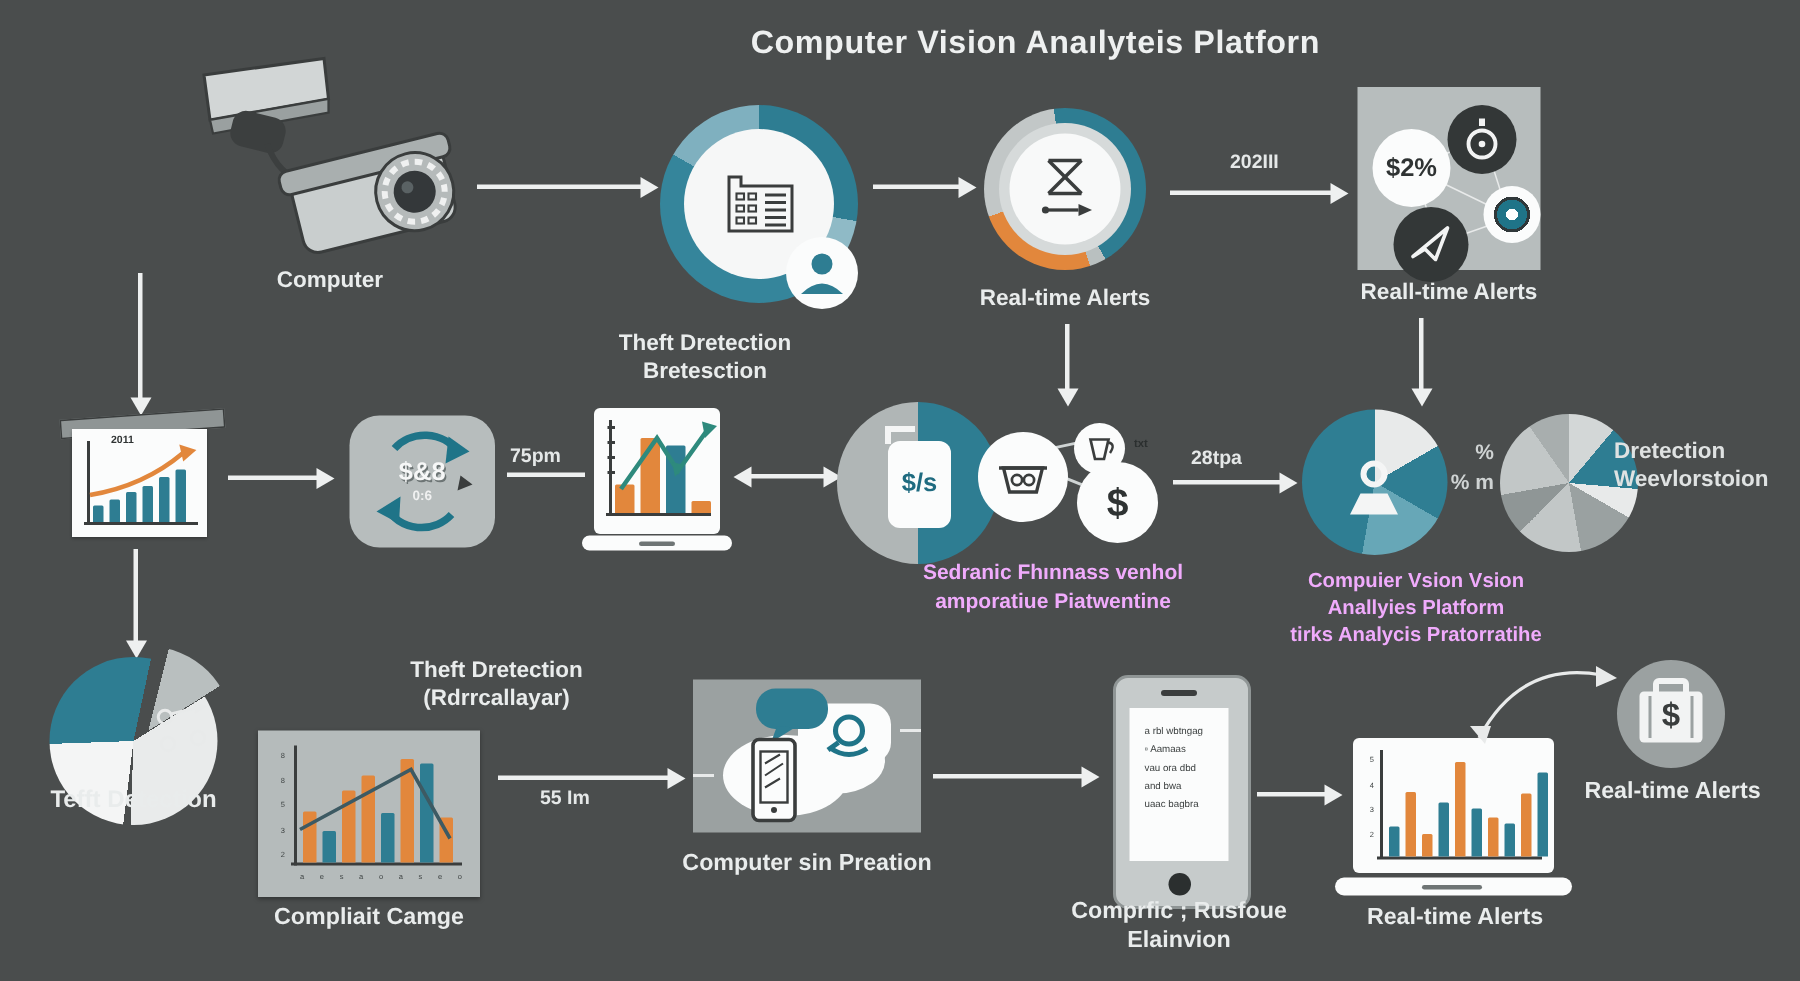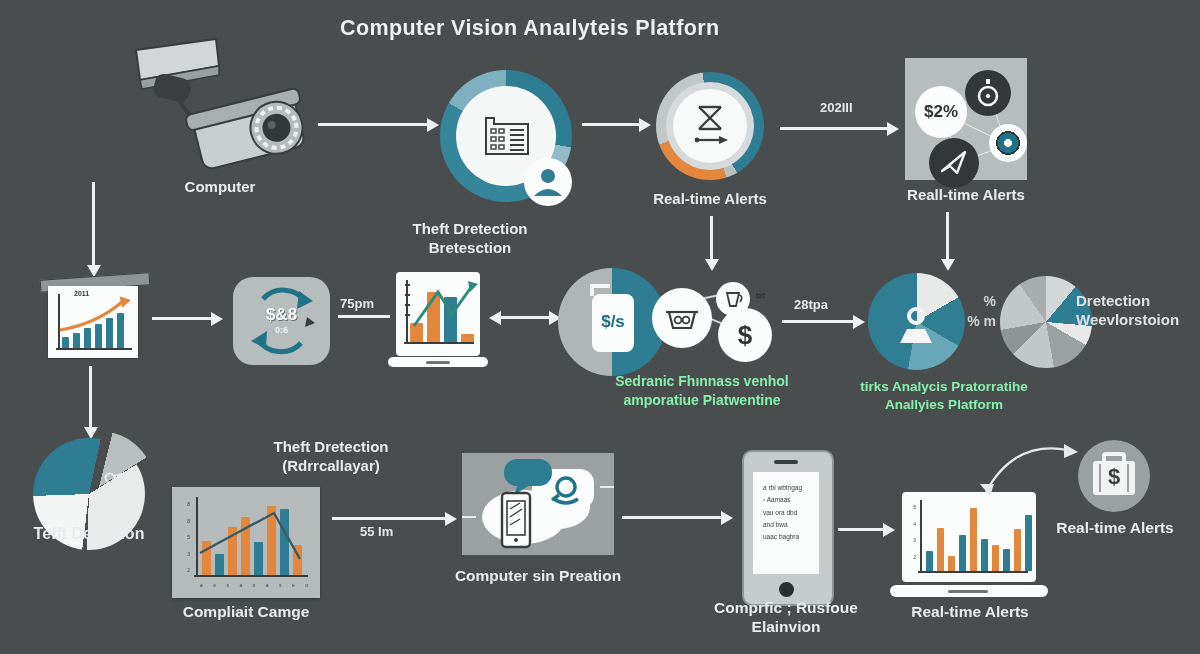--- a/index.html
+++ b/index.html
@@ -1,38 +1,38 @@
 <!DOCTYPE html>
 <html><head>
 <meta charset="utf-8">
 <style>
   html,body{margin:0;padding:0;}
   body{width:1200px;height:654px;background:#4a4d4d;font-family:"Liberation Sans", sans-serif;position:relative;overflow:hidden;}
   .abs{position:absolute;}
   .lbl{position:absolute;color:#e9ecec;font-weight:700;text-align:center;font-size:15px;line-height:1.25;}
-  .cap{position:absolute;color:#86efac;font-weight:600;text-align:center;font-size:14px;line-height:1.35;}
+  .cap{position:absolute;color:#f0abfc;font-weight:600;text-align:center;font-size:14px;line-height:1.35;}
   .small-lbl{position:absolute;color:#e5e8e8;font-weight:700;font-size:13px;}
   .arrow{position:absolute;background:#eef0f0;}
   .h{height:3px;}
   .h.head::after{content:'';position:absolute;right:-11px;top:50%;transform:translateY(-50%);width:0;height:0;border-left:12px solid #eef0f0;border-top:7px solid transparent;border-bottom:7px solid transparent;}
   .h.dbl::before{content:'';position:absolute;left:-11px;top:50%;transform:translateY(-50%);width:0;height:0;border-right:12px solid #eef0f0;border-top:7px solid transparent;border-bottom:7px solid transparent;}
   .v{width:3px;}
   .v.head::after{content:'';position:absolute;bottom:-11px;left:50%;transform:translateX(-50%);width:0;height:0;border-top:12px solid #eef0f0;border-left:7px solid transparent;border-right:7px solid transparent;}
   .circle{position:absolute;border-radius:50%;}
   .bars{display:flex;align-items:flex-end;}
   .bars .bar{border-radius:1px 1px 0 0;}
   .ticks{display:flex;color:#3f4444;font-size:5px;}
   .ticks.col{flex-direction:column;justify-content:space-between;align-items:flex-end;}
   .ticks.row{justify-content:space-between;}
   .phone-lines div{font-size:6.5px;color:#3c4040;line-height:1.9;text-align:left;white-space:nowrap;}
 </style>
 </head>
 <body>
 
-<div class="abs" style="left:340px;top:16px;width:540px;text-align:left;color:#eef0f0;font-size:21.5px;font-weight:700;letter-spacing:.4px;">Computer Vision Anaılyteis Platforn</div>
+<div class="abs" style="left:340px;top:16px;width:540px;text-align:right;color:#eef0f0;font-size:21.5px;font-weight:700;letter-spacing:.4px;">Computer Vision Anaılyteis Platforn</div>
 
 <div class="abs" style="left:116px;top:34px;width:202px;height:146px;">
   <svg width="202" height="146" viewBox="0 0 202 146">
     <polygon points="20,16 100,5 103,32 24,46" fill="#d2d6d6" stroke="#3a3d3d" stroke-width="2"></polygon>
     <polygon points="24,46 103,32 103,41 26,55" fill="#9aa0a0" stroke="#3a3d3d" stroke-width="1.5"></polygon>
     <rect x="38" y="42" width="36" height="24" rx="9" fill="#3c3f3f" transform="rotate(14 56 54)"></rect>
     <path d="M 62,62 C 72,88 84,82 96,96" stroke="#3c3f3f" stroke-width="4" fill="none"></path>
     <g transform="rotate(-14 135 95)">
       <rect x="80" y="74" width="104" height="50" rx="10" fill="#c9cece" stroke="#3a3d3d" stroke-width="2"></rect>
       <rect x="74" y="66" width="116" height="16" rx="6" fill="#a9afaf" stroke="#3a3d3d" stroke-width="2"></rect>
@@ -244,22 +244,23 @@
 </div>
 
 <div class="circle" style="left:1000px;top:276px;width:92px;height:92px;background:conic-gradient(from 0deg,#d3d7d7 0 40deg,#2e7d92 40deg 95deg,#e8eaea 95deg 120deg,#9aa1a1 120deg 170deg,#c2c7c7 170deg 225deg,#8f9696 225deg 260deg,#c2c7c7 260deg 325deg,#a8aeae 325deg 360deg);"></div>
 
 <div class="lbl" style="left:1076px;top:292px;width:122px;text-align:left;font-weight:700;color:#dfe2e2;">
   <div>Dretection</div>
   <div>Weevlorstoion</div>
 </div>
 
 <div class="cap" style="left:836px;top:378px;width:216px;font-size:13.5px;">
+  <div>Compuier Vsion Vsion</div>
+  <div>Anallyies Platform</div>
   <div>tirks Analycis Pratorratihe</div>
-  <div>Anallyies Platform</div>
 </div>
 
 <div class="abs" style="left:33px;top:438px;width:112px;height:112px;">
   <div class="circle" style="left:0;top:0;width:112px;height:112px;background:conic-gradient(from 0deg,#2e7d92 0 12deg,transparent 12deg 58deg,#e9ebeb 58deg 182deg,rgba(0,0,0,0) 182deg 187deg,#f4f5f5 187deg 268deg,#2e7d92 268deg 360deg);"></div>
   <div class="circle" style="left:0;top:0;width:112px;height:112px;transform:translate(10px,-7px);background:conic-gradient(from 0deg,transparent 0 14deg,#b9bfbf 14deg 58deg,transparent 58deg);"></div>
 </div>
 <svg class="abs" width="44" height="44" viewBox="0 0 44 44" style="left:100px;top:466px;">
   <circle cx="10" cy="12" r="4.5" fill="none" stroke="#e8eaea" stroke-width="2"></circle>
   <circle cx="12" cy="30" r="4.5" fill="none" stroke="#e8eaea" stroke-width="2"></circle>
   <circle cx="32" cy="26" r="4.5" fill="none" stroke="#e8eaea" stroke-width="2"></circle>

